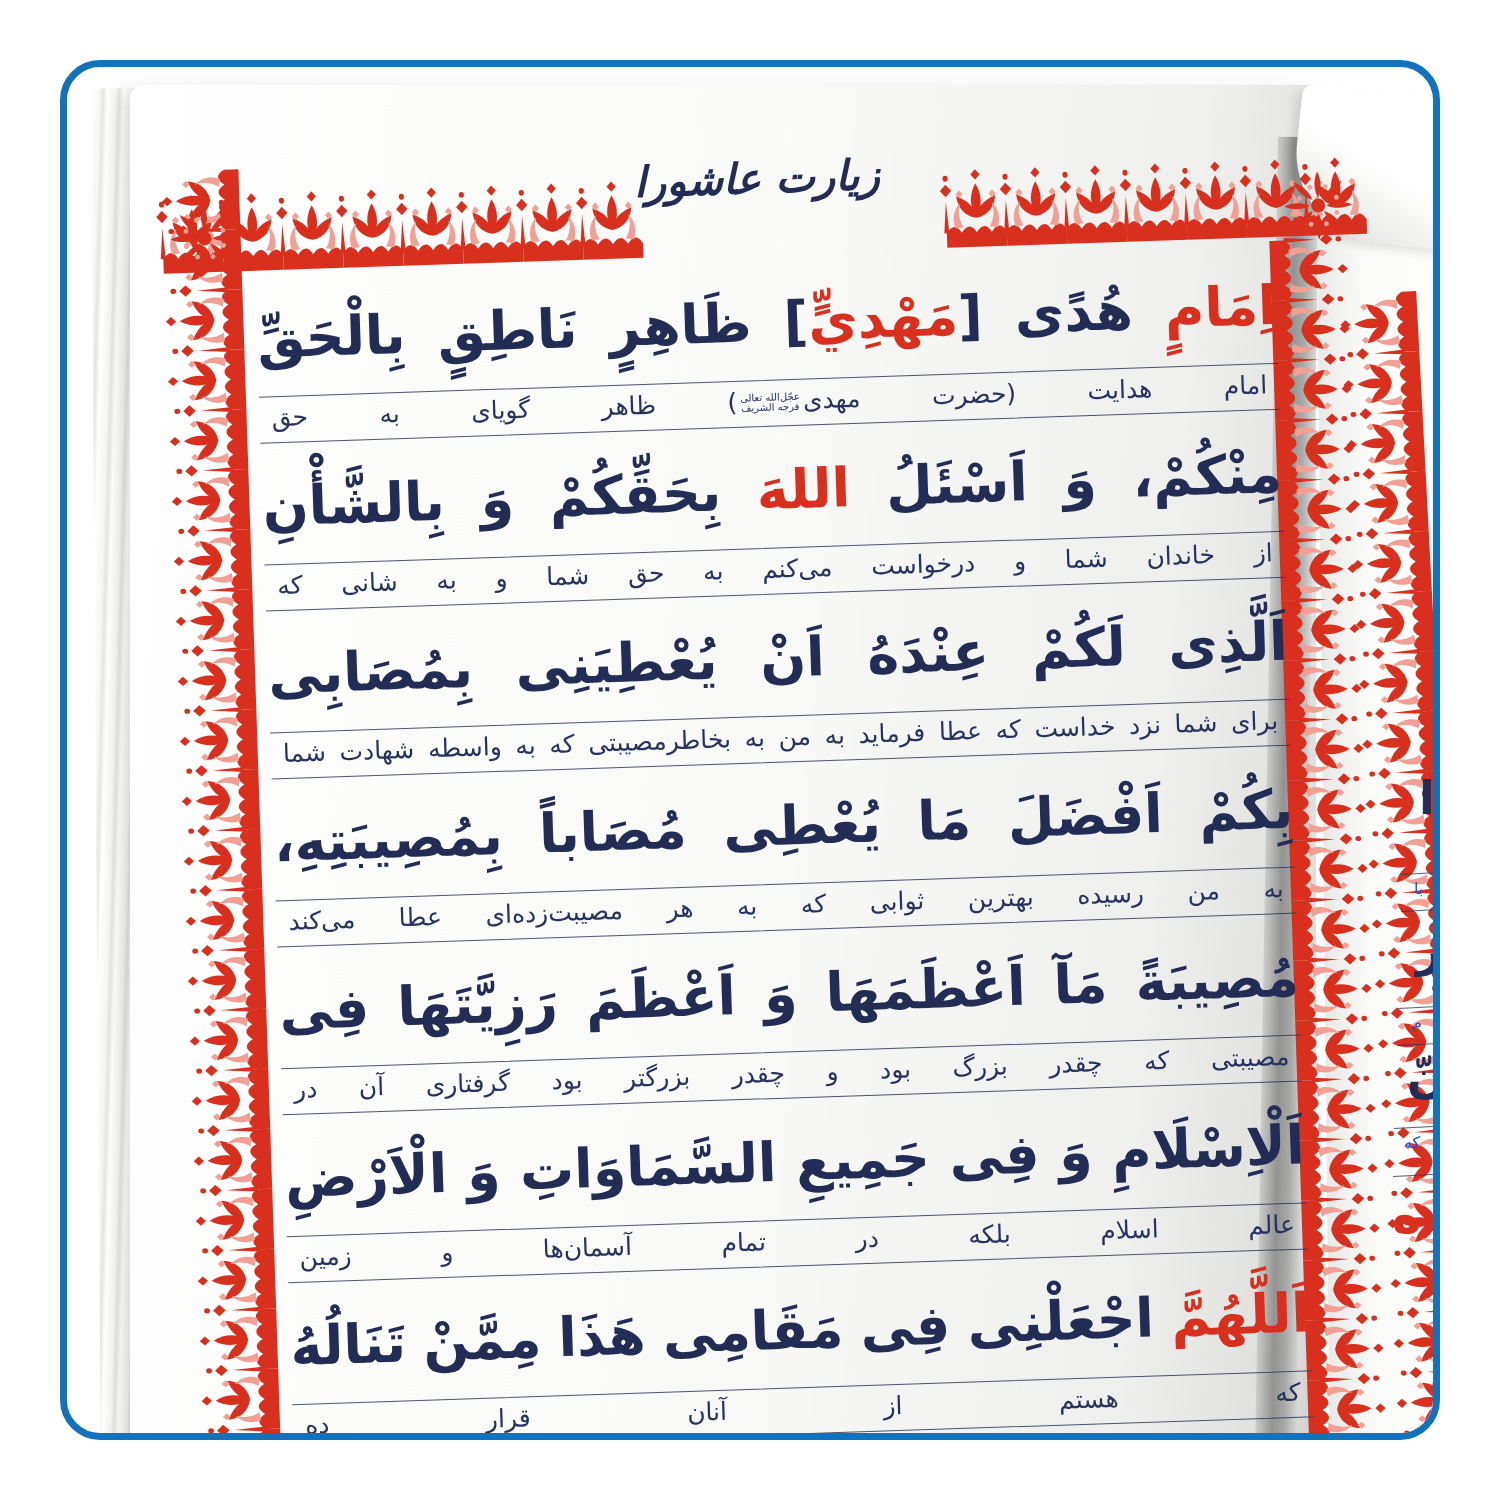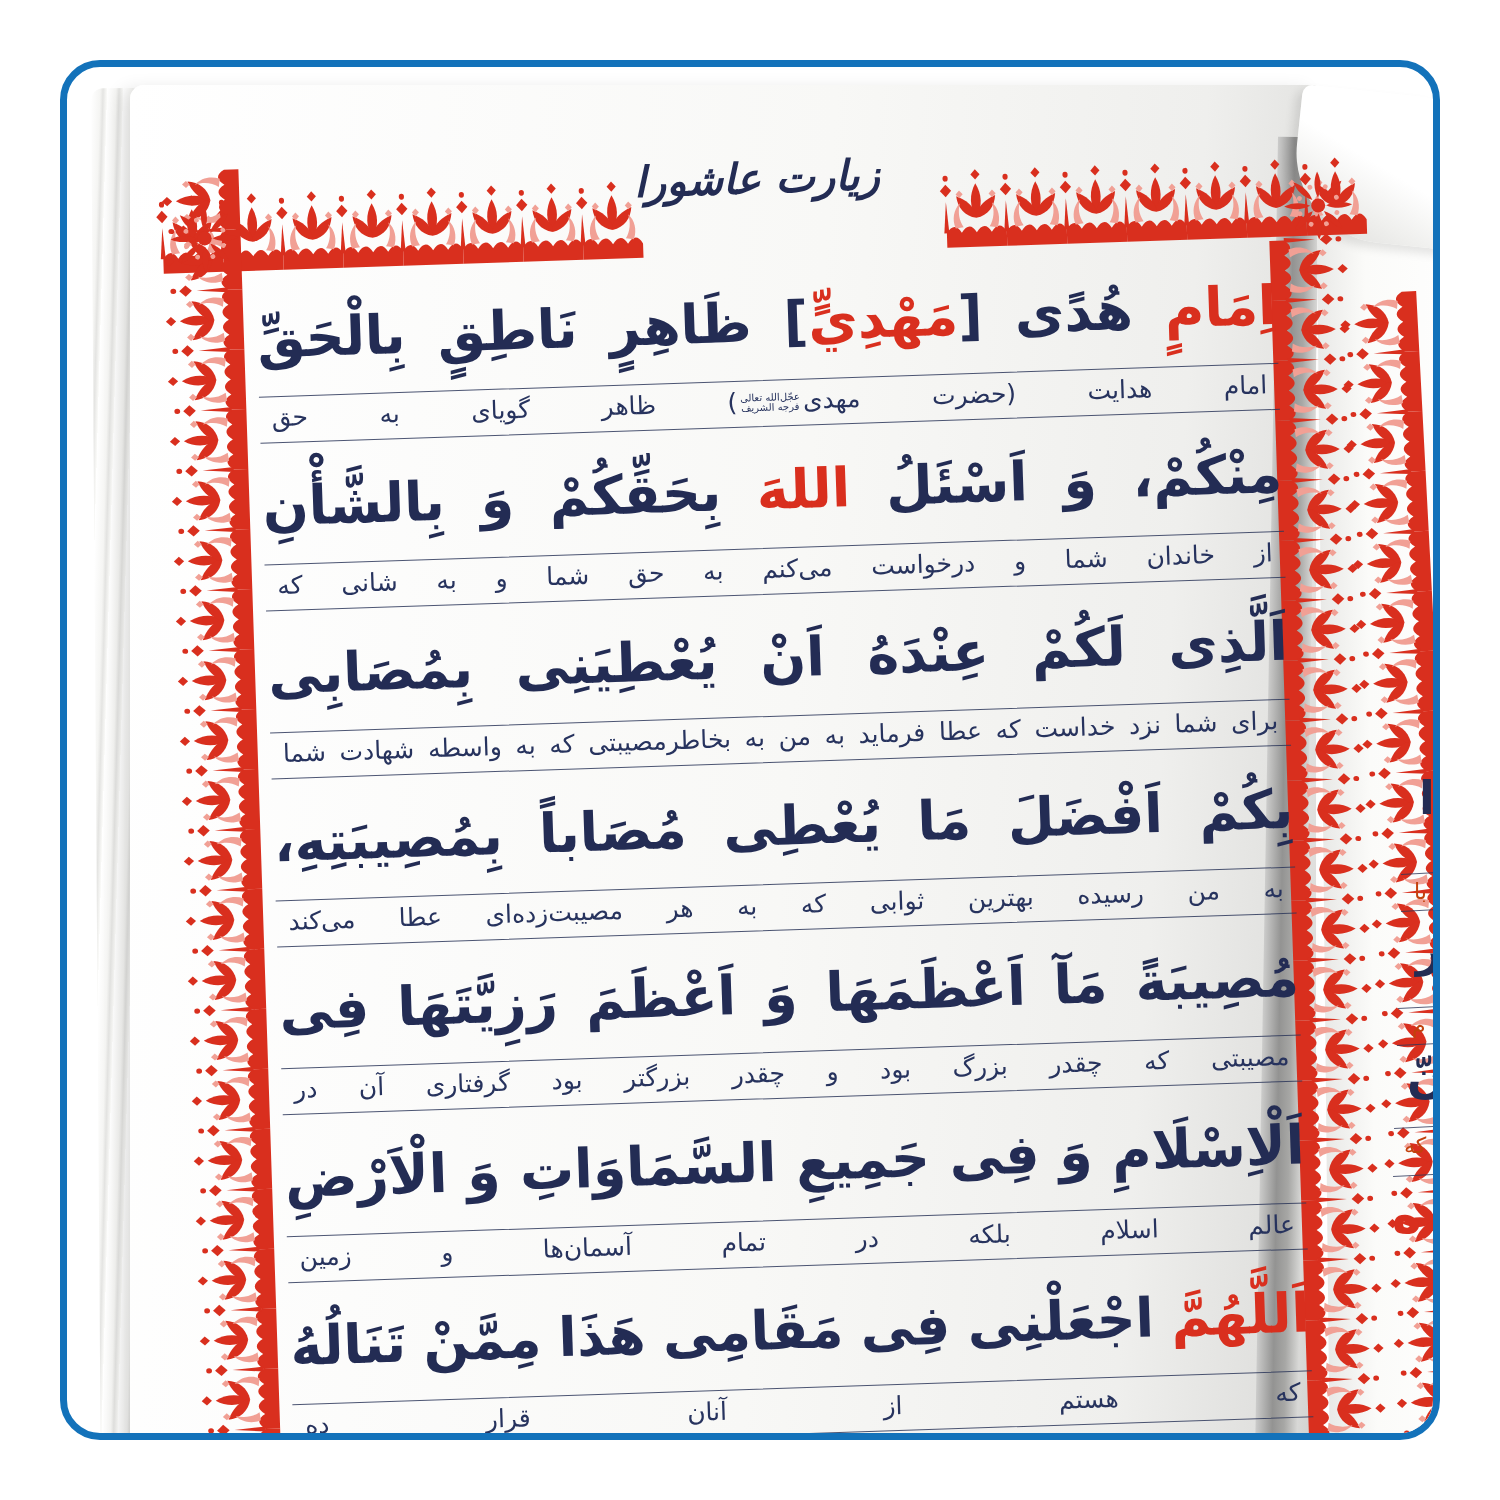--- a/index.html
+++ b/index.html
@@ -62,21 +62,21 @@
   #otl{transform:translate(14px,106px);}
   #otr{transform:translate(798px,106px);}
   #ol {transform:translate(14px,182px) rotate(-90deg) translate(-1280px,0);}
   #or {transform:translate(1198px,188px) rotate(90deg);}
   #of {transform:translate(1277px,338px) rotate(-93deg) translate(-1090px,0);}
   .rosette{position:absolute;}
 
   
   .frag{position:absolute;font-weight:bold;color:#232c54;direction:rtl;white-space:nowrap;}
   .frag.fa{font-size:46px;}
-  .frag.fp{font-size:22px;font-weight:normal;color:#c2410c;}
+  .frag.fp{font-size:16px;font-weight:normal;color:#1d4ed8;}
   .frag.fr{font-size:50px;color:#d92f1e;}
   .frag-line{position:absolute;height:0;border-top:1.4px solid rgba(45,55,90,.8);
              transform:rotate(-3deg);}
 </style>
 </head>
 <body>
 
 <svg width="0" height="0" style="position:absolute" aria-hidden="true">
   <defs>
     <g id="bm">

